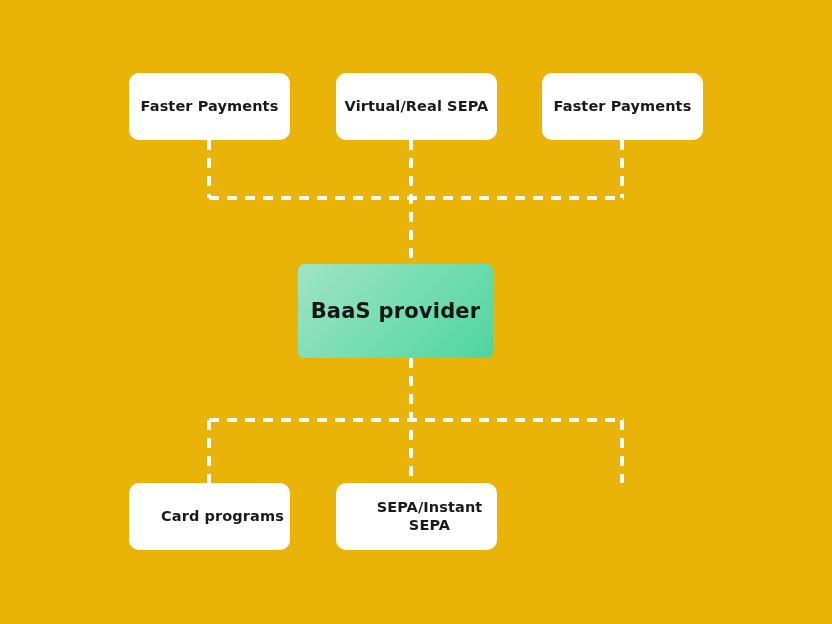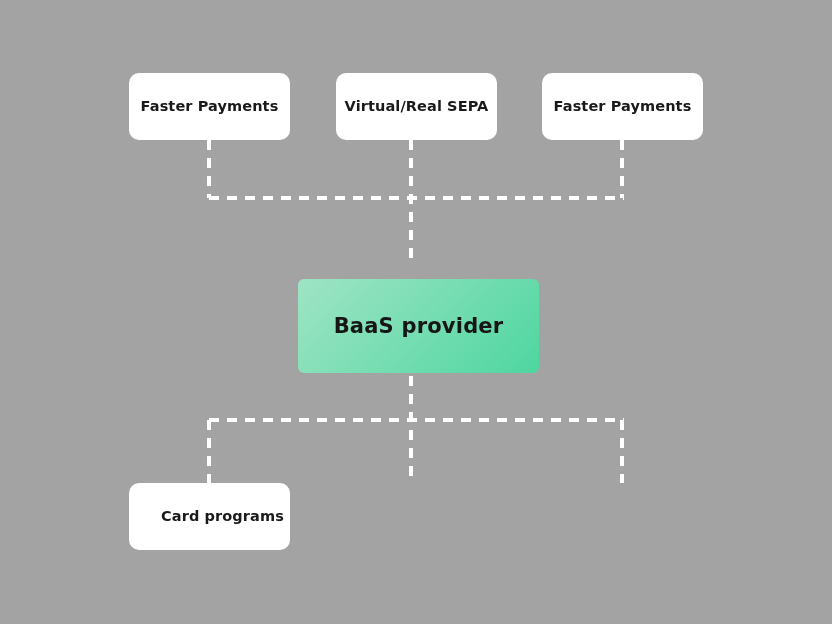--- a/index.html
+++ b/index.html
@@ -41,42 +41,41 @@
     border-radius: 10px;
   }
   .node-leaf .node-label {
     font-size: 14.5px;
     font-weight: bold;
     color: #1a1a1a;
     letter-spacing: 0.1px;
     line-height: 1.2;
   }
   .node-hub {
-    width: 241px;
+    width: 195px;
     height: 94px;
     border-radius: 6px;
-    margin-top: 15px;
   }
   .node-hub .node-label {
     font-size: 21px;
     font-weight: bold;
     color: #161616;
     letter-spacing: 0.2px;
   }
   .r-top { top: 73px; }
   .r-bot { top: 483px; padding-left: 26px; }
   .c-1 { left: 129px; }
   .c-2 { left: 336px; }
   .c-3 { left: 542px; }
   .hub-pos { left: 298px; top: 264px; }
 </style>
 </head>
 <body>
 
-<div id="canvas" style="background: #a3a3a3;">
+<div id="canvas" style="background: #eab308;">
 
   <svg id="wires" viewBox="0 0 832 624" width="832" height="624" aria-hidden="true">
     <g fill="none" stroke="#ffffff" stroke-width="4" stroke-dasharray="10 8" stroke-linecap="butt">
       <path d="M209,140 L209,198"></path>
       <path d="M622,140 L622,198"></path>
       <path d="M209,198 L624,198"></path>
       <path d="M411,140 L411,264"></path>
 
       <path d="M411,358 L411,483"></path>
       <path d="M209,420 L624,420"></path>
@@ -95,14 +94,17 @@
     <span class="node-label">Faster Payments</span>
   </div>
 
   <div class="node node-hub hub-pos" id="hub" style="background: linear-gradient(135deg, rgb(159, 228, 196) 0%, rgb(78, 214, 160) 100%);">
     <span class="node-label">BaaS provider</span>
   </div>
 
   <div class="node node-leaf r-bot c-1">
     <span class="node-label">Card programs</span>
   </div>
+  <div class="node node-leaf r-bot c-2">
+    <span class="node-label">SEPA/Instant SEPA</span>
+  </div>
 
 </div>
 
 </body></html>

